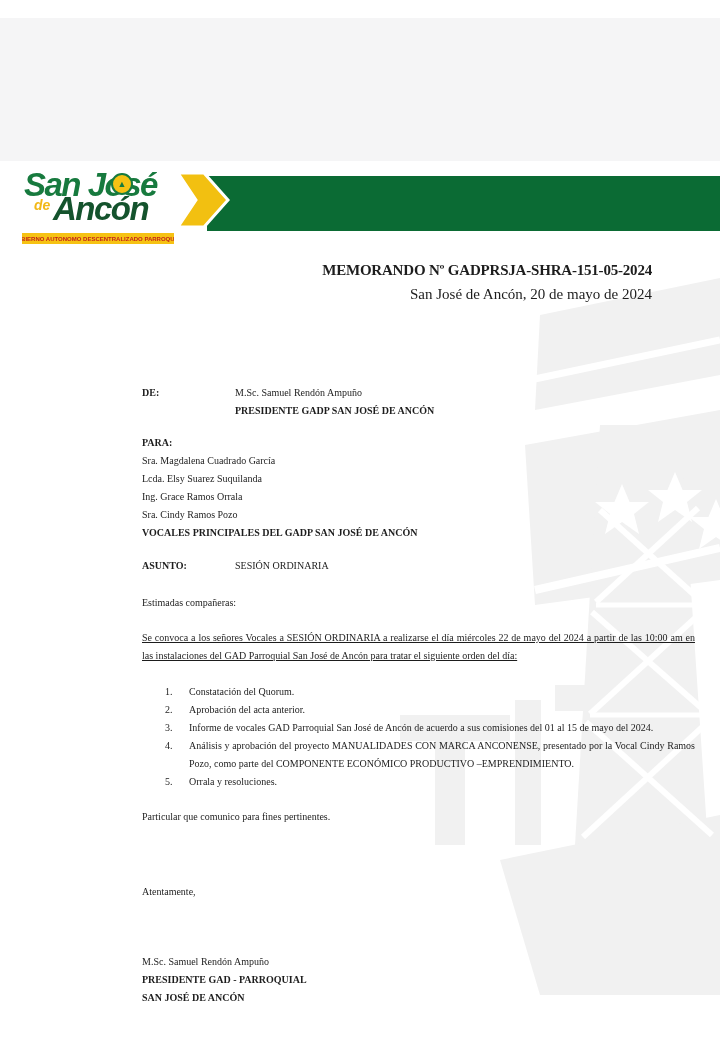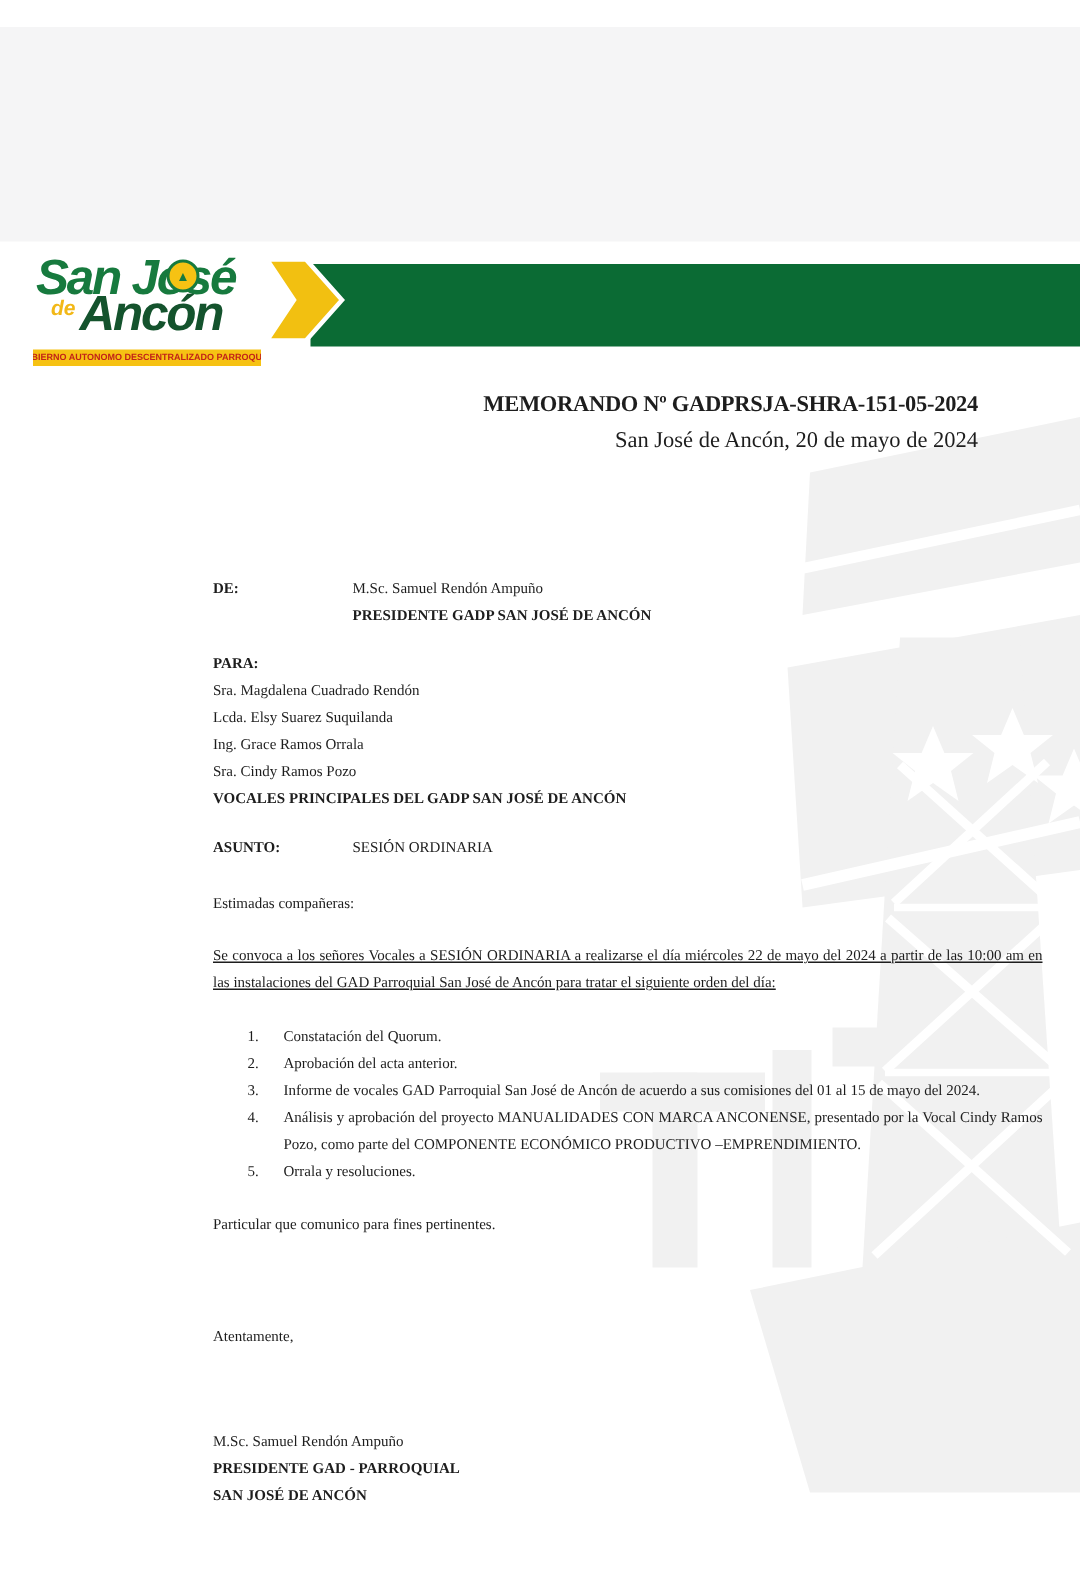--- a/index.html
+++ b/index.html
@@ -102,21 +102,21 @@
       <div class="lbl">DE:</div>
       <div class="val">
         <div>M.Sc. Samuel Rendón Ampuño</div>
         <div class="b">PRESIDENTE GADP SAN JOSÉ DE ANCÓN</div>
       </div>
     </div>
 
     <div class="frow mt-para">
       <div class="lbl">PARA:</div>
       <div class="val">
-        <div>Sra. Magdalena Cuadrado Rendón</div>
+        <div>Sra. Magdalena Cuadrado García</div>
         <div>Lcda. Elsy Suarez Suquilanda</div>
         <div>Ing. Grace Ramos Orrala</div>
         <div>Sra. Cindy Ramos Pozo</div>
         <div class="b">VOCALES PRINCIPALES DEL GADP SAN JOSÉ DE ANCÓN</div>
       </div>
     </div>
 
     <div class="frow mt-asunto">
       <div class="lbl">ASUNTO:</div>
       <div class="val">SESIÓN ORDINARIA</div>

